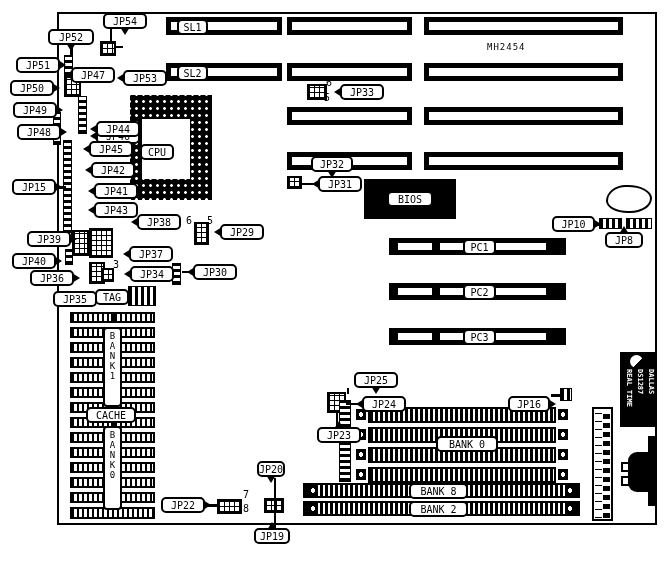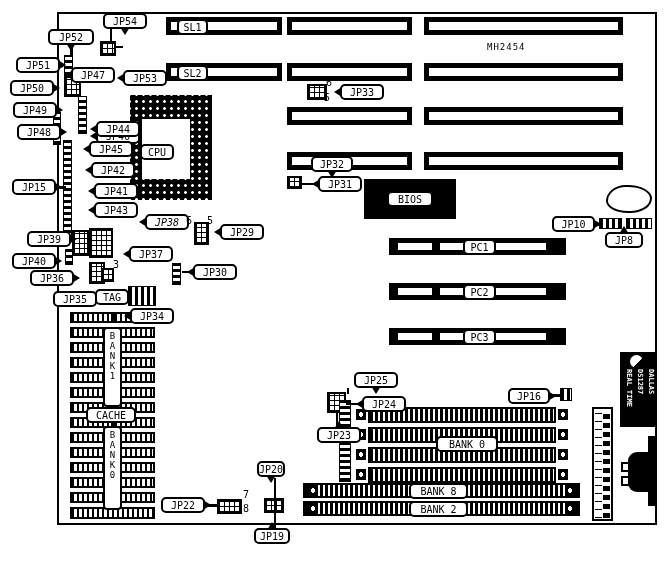--- a/index.html
+++ b/index.html
@@ -223,46 +223,46 @@
       <div class="lbl" style="left: 10px; top: 80px; width: 44px;">JP50<span class="pt pt-right"></span></div>
       <div class="lbl" style="left: 13px; top: 102px; width: 44px;">JP49<span class="pt pt-right"></span></div>
       <div class="lbl" style="left: 96px; top: 96px; width: 44px; margin-top: 32px;">JP46<span class="pt pt-left"></span></div>
       <div class="lbl" style="left: 17px; top: 124px; width: 44px;">JP48<span class="pt pt-right"></span></div>
       <div class="lbl" style="left: 96px; top: 121px; width: 44px;">JP44<span class="pt pt-left"></span></div>
       <div class="lbl" style="left: 89px; top: 141px; width: 44px;">JP45<span class="pt pt-left"></span></div>
       <div class="lbl" style="left: 91px; top: 162px; width: 44px;">JP42<span class="pt pt-left"></span></div>
       <div class="lbl" style="left: 12px; top: 179px; width: 44px;">JP15<span class="pt pt-right"></span></div>
       <div class="lbl" style="left: 94px; top: 183px; width: 44px;">JP41<span class="pt pt-left"></span></div>
       <div class="lbl" style="left: 94px; top: 202px; width: 44px;">JP43<span class="pt pt-left"></span></div>
-      <div class="lbl" style="left: 145px; top: 214px; width: 44px; font-style: italic;">JP38<span class="pt pt-left"></span></div>
+      <div class="lbl" style="left: 137px; top: 214px; width: 44px;">JP38<span class="pt pt-left"></span></div>
       <div class="lbl" style="left: 27px; top: 231px; width: 44px;">JP39<span class="pt pt-right"></span></div>
       <div class="lbl" style="left: 129px; top: 246px; width: 44px;">JP37<span class="pt pt-left"></span></div>
       <div class="lbl" style="left: 12px; top: 253px; width: 44px;">JP40<span class="pt pt-right"></span></div>
       <div class="lbl" style="left: 30px; top: 270px; width: 44px;">JP36<span class="pt pt-right"></span></div>
-      <div class="lbl" style="left: 130px; top: 266px; width: 44px; margin-top: 42px;">JP34<span class="pt pt-left"></span></div>
+      <div class="lbl" style="left: 130px; top: 266px; width: 44px;">JP34<span class="pt pt-left"></span></div>
       <div class="lbl" style="left: 193px; top: 264px; width: 44px;">JP30<span class="pt pt-left"></span></div>
       <div class="lbl" style="left: 53px; top: 291px; width: 44px;">JP35<span class="pt pt-right"></span></div>
       <div class="lbl" style="left: 95px; top: 289px; width: 34px;">TAG</div>
       <div class="lbl" style="left: 177px; top: 19px; width: 31px;">SL1</div>
       <div class="lbl" style="left: 177px; top: 65px; width: 31px;">SL2</div>
       <div class="lbl" style="left: 340px; top: 84px; width: 44px;">JP33<span class="pt pt-left"></span></div>
       <div class="lbl" style="left: 311px; top: 156px; width: 42px;">JP32<span class="pt pt-down"></span></div>
       <div class="lbl" style="left: 318px; top: 176px; width: 44px;">JP31<span class="pt pt-left"></span></div>
       <div class="lbl" style="left: 220px; top: 224px; width: 44px;">JP29<span class="pt pt-left"></span></div>
       <div class="lbl" style="left: 387px; top: 191px; width: 46px;">BIOS</div>
       <div class="lbl" style="left: 140px; top: 144px; width: 34px;">CPU</div>
       <div class="lbl" style="left: 552px; top: 216px; width: 43px;">JP10<span class="pt pt-right"></span></div>
       <div class="lbl" style="left: 605px; top: 232px; width: 38px;">JP8<span class="pt pt-up"></span></div>
       <div class="lbl" style="left: 463px; top: 239px; width: 33px;">PC1</div>
       <div class="lbl" style="left: 463px; top: 284px; width: 33px;">PC2</div>
       <div class="lbl" style="left: 463px; top: 329px; width: 33px;">PC3</div>
       <div class="lbl" style="left: 354px; top: 372px; width: 44px;">JP25<span class="pt pt-down"></span></div>
       <div class="lbl" style="left: 362px; top: 396px; width: 44px;">JP24<span class="pt pt-left"></span></div>
       <div class="lbl" style="left: 317px; top: 427px; width: 44px;">JP23<span class="pt pt-up"></span></div>
-      <div class="lbl" style="left: 508px; top: 388px; width: 42px;">JP16<span class="pt pt-right"></span></div>
+      <div class="lbl" style="left: 508px; top: 396px; width: 42px;">JP16<span class="pt pt-right"></span></div>
       <div class="lbl" style="left: 436px; top: 436px; width: 62px; text-align: center;">BANK 0</div>
       <div class="lbl" style="left: 409px; top: 483px; width: 59px;">BANK 8</div>
       <div class="lbl" style="left: 409px; top: 501px; width: 59px;">BANK 2</div>
       <div class="lbl" style="left: 86px; top: 407px; width: 50px;">CACHE</div>
       <div class="lbl" style="left: 257px; top: 461px; width: 28px;">JP20<span class="pt pt-down"></span></div>
       <div class="lbl" style="left: 161px; top: 497px; width: 44px;">JP22<span class="pt pt-right"></span></div>
       <div class="lbl" style="left: 254px; top: 528px; width: 36px;">JP19<span class="pt pt-up"></span></div>
       <div class="vlbl" style="left: 103px; top: 327px; width: 19px; height: 80px;">
         <div>B</div>
         <div>A</div>

